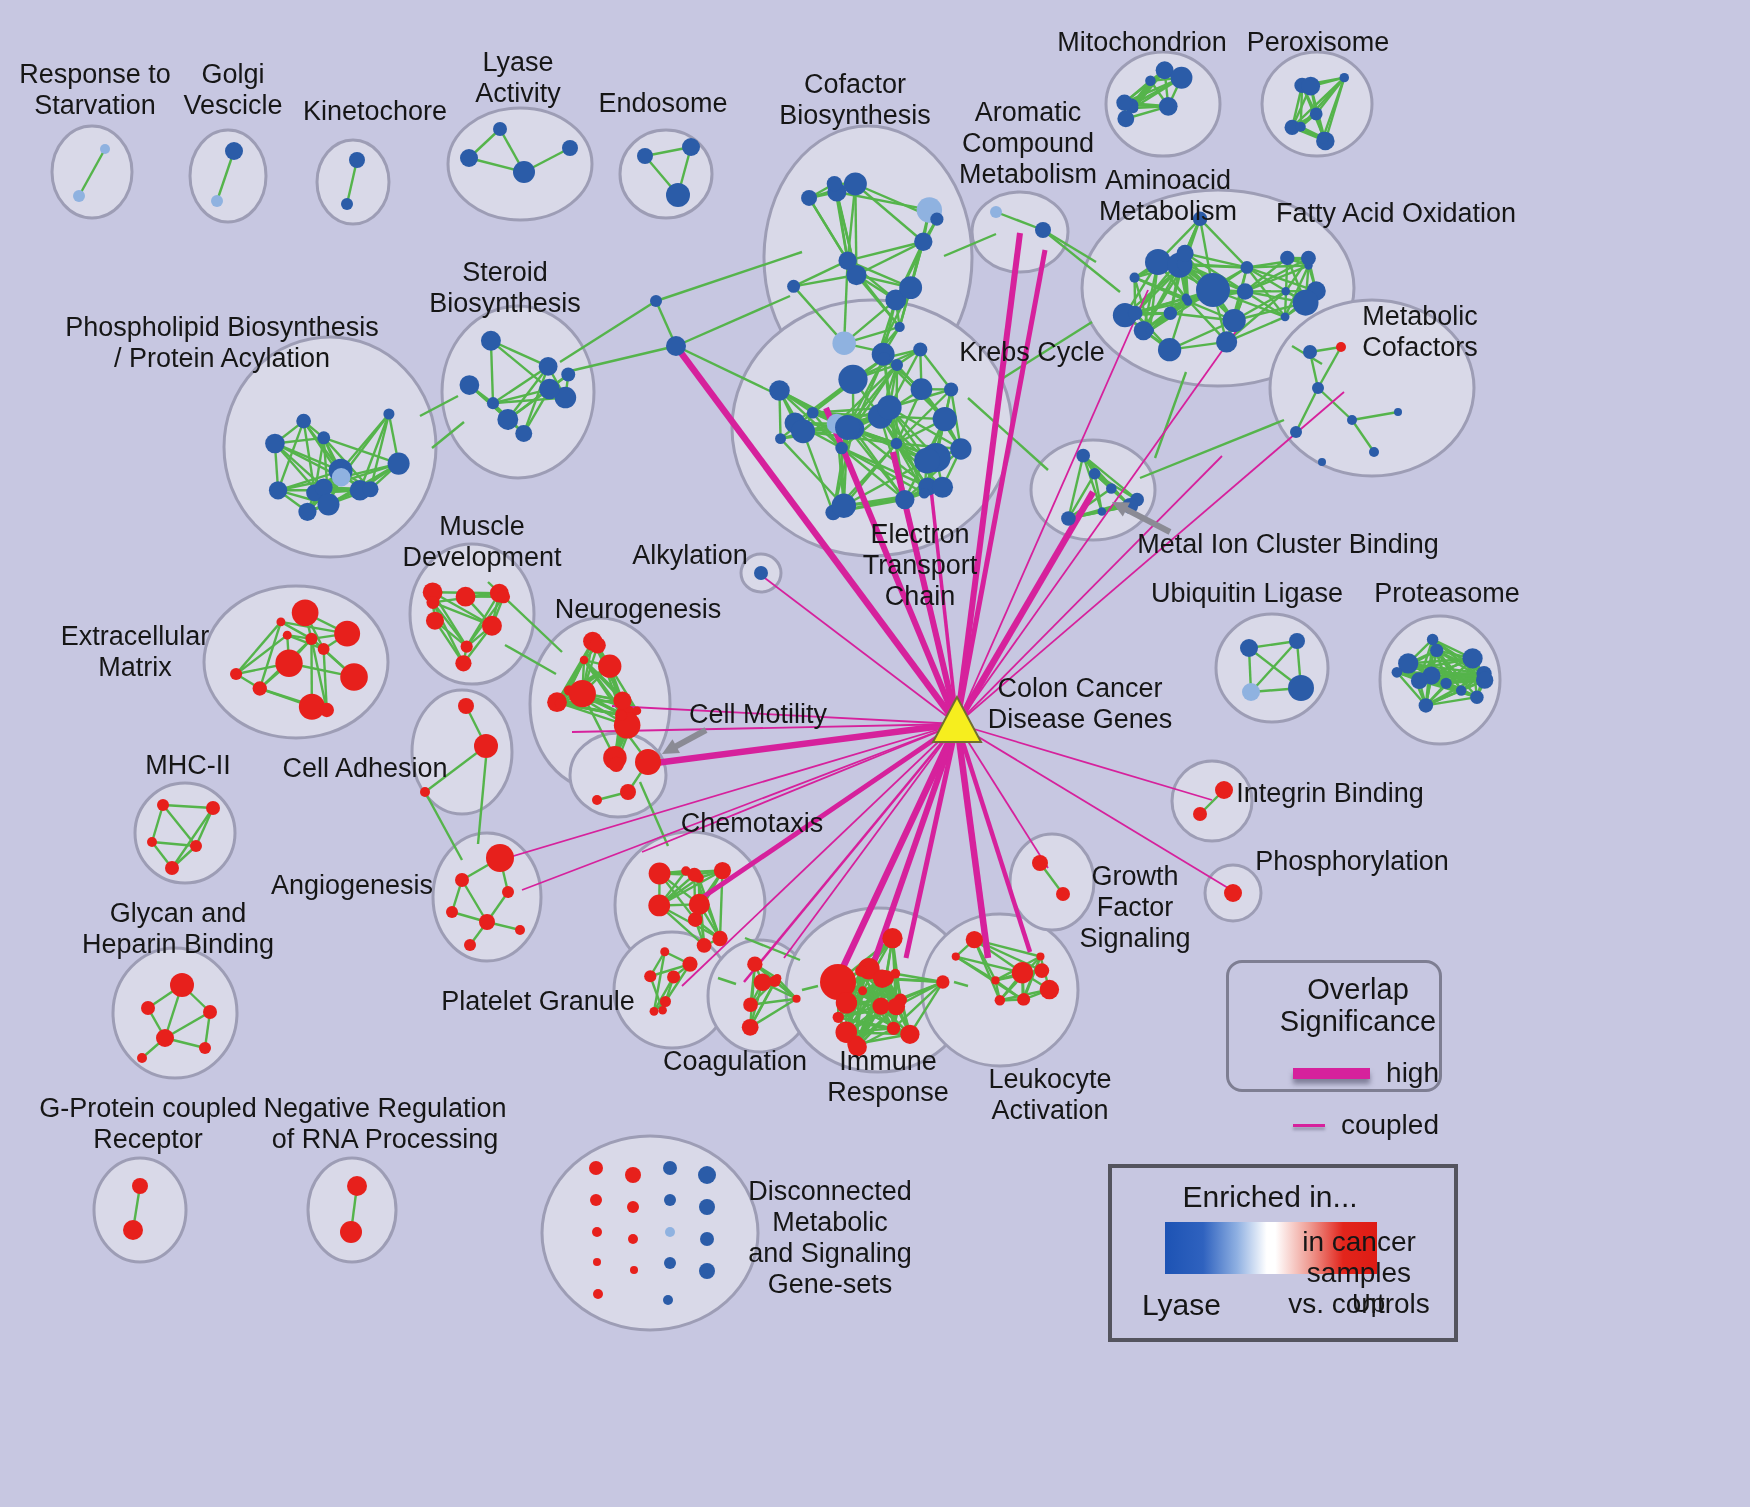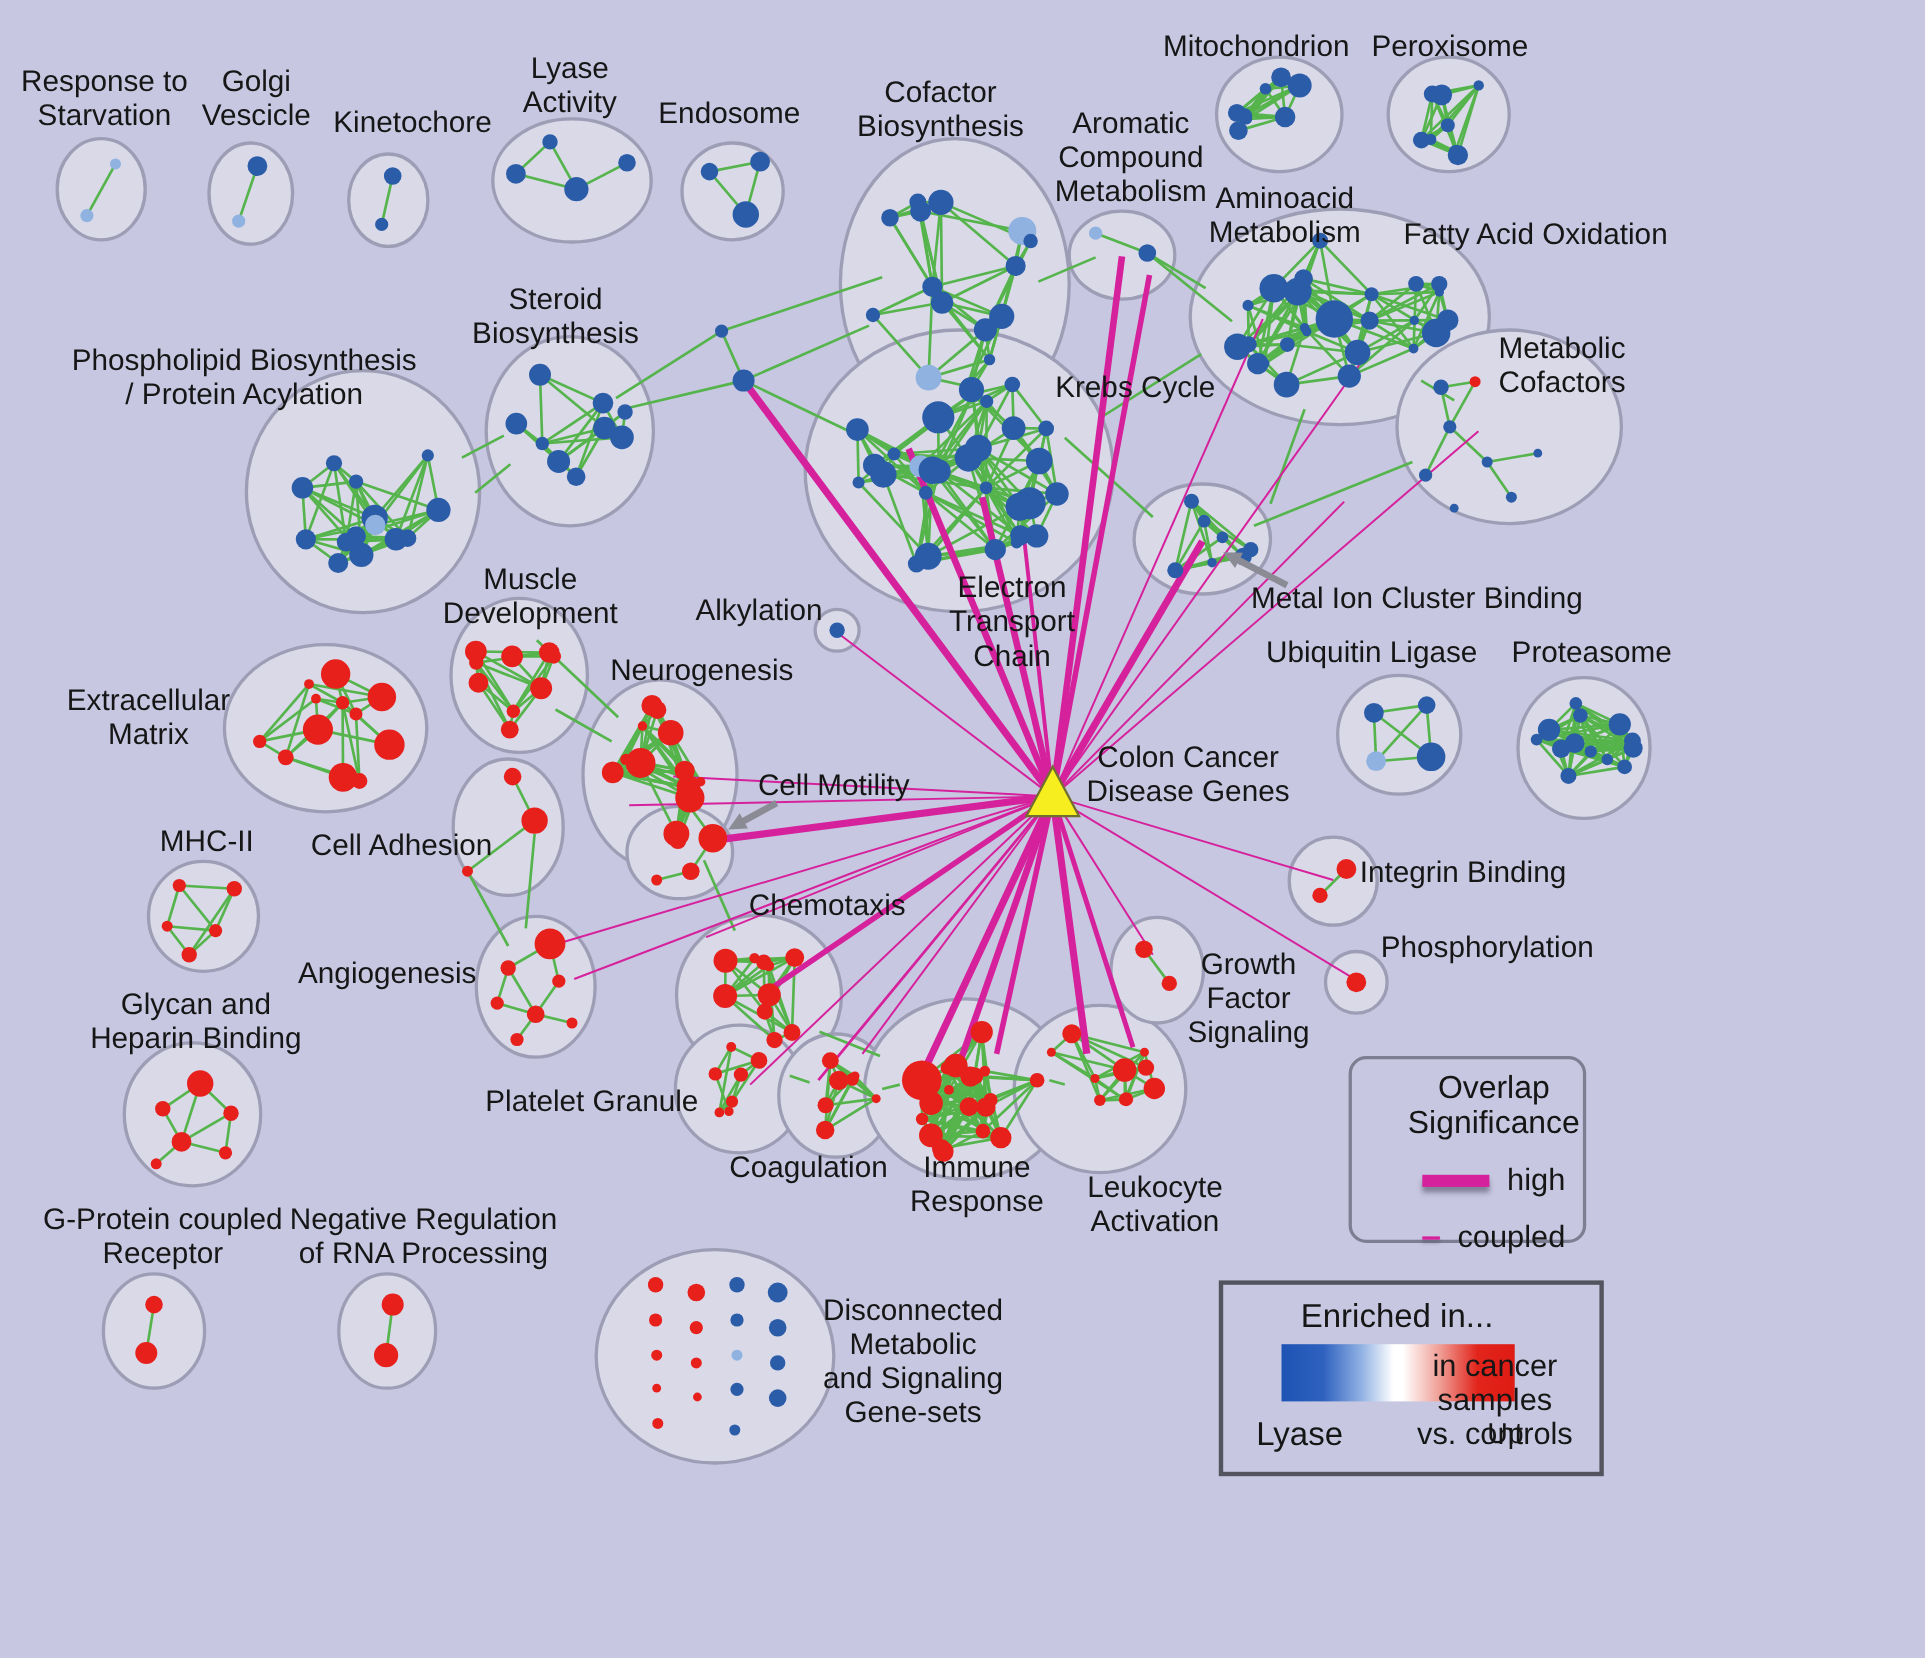--- a/index.html
+++ b/index.html
@@ -1,22 +1,22 @@
 <!DOCTYPE html>
 <html><head>
 <meta charset="utf-8">
 <style>
   html,body{margin:0;padding:0;}
   body{font-family:"Liberation Sans",sans-serif;}
   #figure{position:relative;width:1750px;height:1507px;overflow:hidden;}
   svg text{font-family:"Liberation Sans",sans-serif;font-size:27px;fill:#161616;}
-  .legend-overlap{position:absolute;left:1226px;top:960px;width:216px;height:170px;
+  .legend-overlap{position:absolute;left:1226px;top:960px;width:216px;height:132px;
     border:3px solid #7e7e92;border-radius:16px;box-sizing:border-box;color:#161616;padding-left:48px;}
   .lo-title{margin-top:10px;text-align:center;font-size:29px;line-height:32px;white-space:pre-line;}
-  .lo-row{display:flex;align-items:center;margin:20px 16px 0 16px;}
+  .lo-row{display:flex;align-items:center;margin:20px 0 0 16px;}
   .lo-bar-thick{width:82px;height:11px;background:#d6219c;box-shadow:0 5px 5px rgba(70,70,95,.55);}
   .lo-bar-thin{width:82px;height:3px;background:#d6219c;box-shadow:0 3px 3px rgba(70,70,95,.4);}
   .lo-label{margin-left:16px;font-size:28px;}
   .legend-enrich{position:absolute;left:1108px;top:1164px;width:350px;height:178px;
     border:4px solid #54545e;box-sizing:border-box;color:#161616;}
   .le-title{position:absolute;left:50px;top:12px;width:216px;text-align:center;font-size:30px;}
   .le-bar{position:absolute;left:53px;top:54px;width:212px;height:52px;
     background:linear-gradient(90deg,#1d53b4 0%,#2f62bf 18%,#8fb0e2 34%,#ffffff 48%,#ffffff 52%,#ef9d94 68%,#e2251c 84%,#de1b14 100%);}
   .le-down{position:absolute;left:30px;top:120px;font-size:30px;}
   .le-up{position:absolute;left:240px;top:120px;font-size:26px;}

